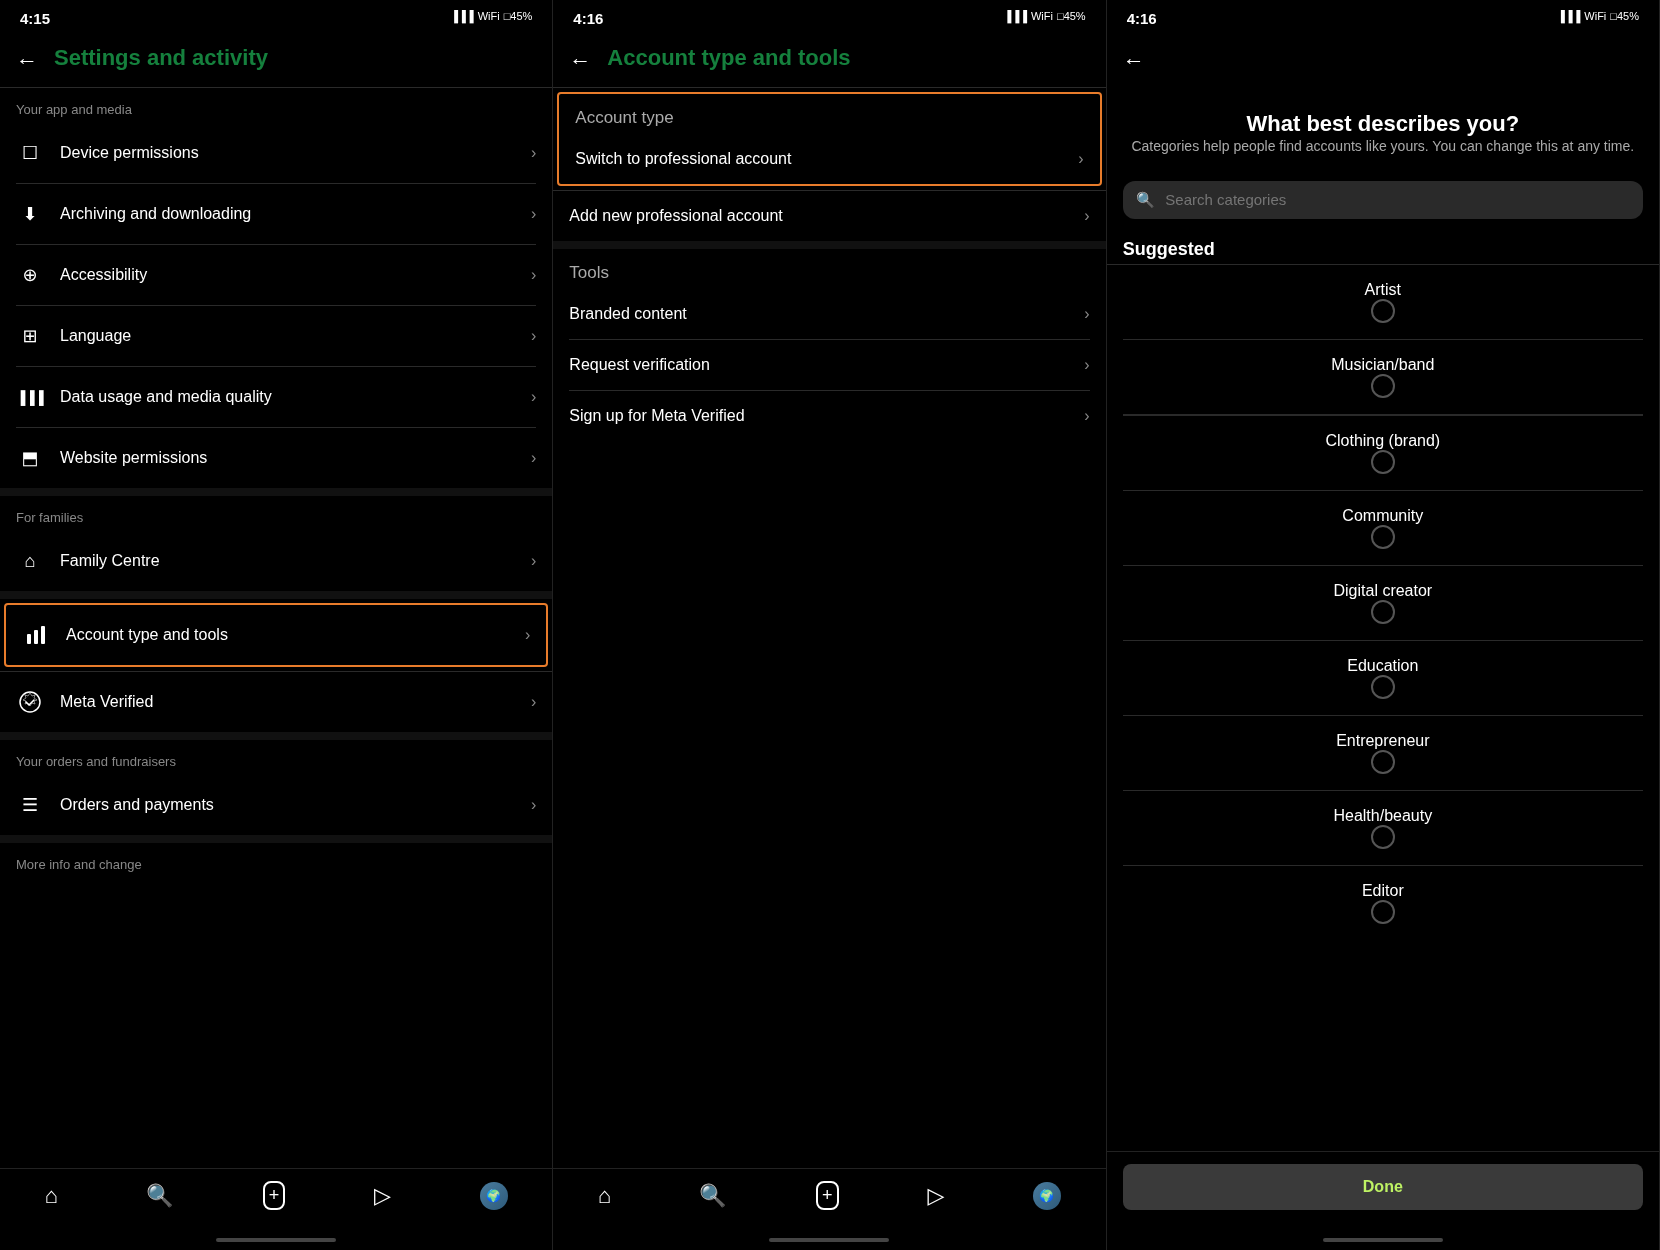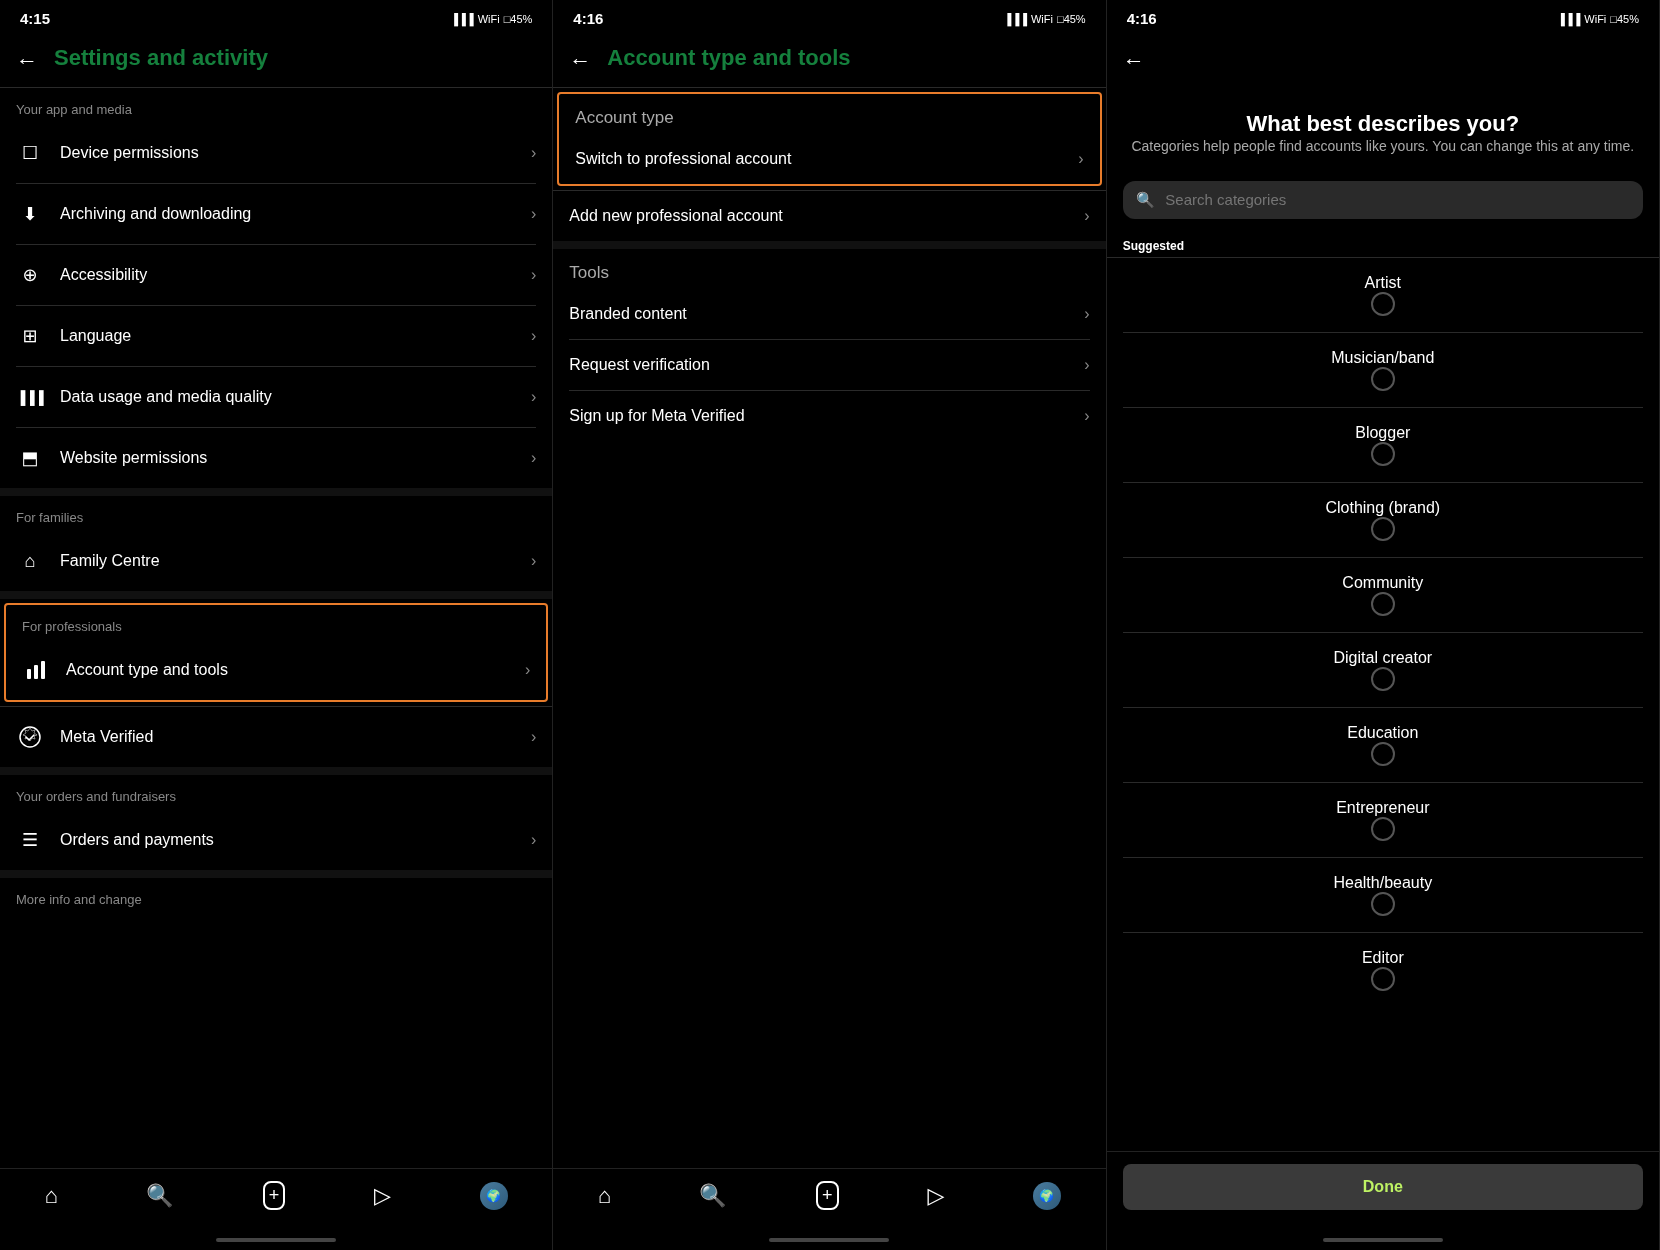--- a/index.html
+++ b/index.html
@@ -19,21 +19,21 @@
       flex-direction: column;
       border-right: 1px solid #222;
       position: relative;
       overflow: hidden;
     }
 
     
     .status-bar {
       display: flex;
       justify-content: space-between;
-      align-items: center;
+      align-items: flex-start;
       padding: 10px 20px 6px;
       background: #000;
     }
     .status-time {
       color: #fff;
       font-size: 15px;
       font-weight: 600;
     }
     .status-icons {
       display: flex;
@@ -192,21 +192,21 @@
       font-size: 15px;
       flex: 1;
     }
     .search-icon-char {
       color: #888;
       font-size: 15px;
     }
 
     .suggested-label {
       color: #fff;
-      font-size: 12px;
+      font-size: 18px;
       font-weight: 600;
       padding: 8px 16px 4px;
     }
 
     .category-item {
       display: flex;
       align-items: center;
       padding: 16px 16px;
       cursor: pointer;
       flex-direction: column;
@@ -329,21 +329,20 @@
     <div class="section-label">For families</div>
     <div class="menu-item">
       <div class="menu-icon">⌂</div>
       <span class="menu-text">Family Centre</span>
       <span class="menu-chevron">›</span>
     </div>
 
     <div class="divider-thick"></div>
 
     <div class="highlight-box">
-      <div class="section-label">For professionals</div>
       <div class="menu-item">
         <div class="menu-icon">
           <svg width="22" height="22" viewBox="0 0 22 22" fill="white">
             <rect x="2" y="10" width="4" height="10" rx="1"></rect>
             <rect x="9" y="6" width="4" height="14" rx="1"></rect>
             <rect x="16" y="2" width="4" height="18" rx="1"></rect>
           </svg>
         </div>
         <span class="menu-text">Account type and tools</span>
         <span class="menu-chevron">›</span>
@@ -498,24 +497,20 @@
       <div class="radio-circle"></div>
     </div>
     <div class="divider"></div>
 
     <div class="category-item">
       <span class="category-name">Musician/band</span>
       <div class="radio-circle"></div>
     </div>
     <div class="divider"></div>
 
-    <div class="category-item">
-      <span class="category-name">Blogger</span>
-      <div class="radio-circle"></div>
-    </div>
     <div class="divider"></div>
 
     <div class="category-item">
       <span class="category-name">Clothing (brand)</span>
       <div class="radio-circle"></div>
     </div>
     <div class="divider"></div>
 
     <div class="category-item">
       <span class="category-name">Community</span>

